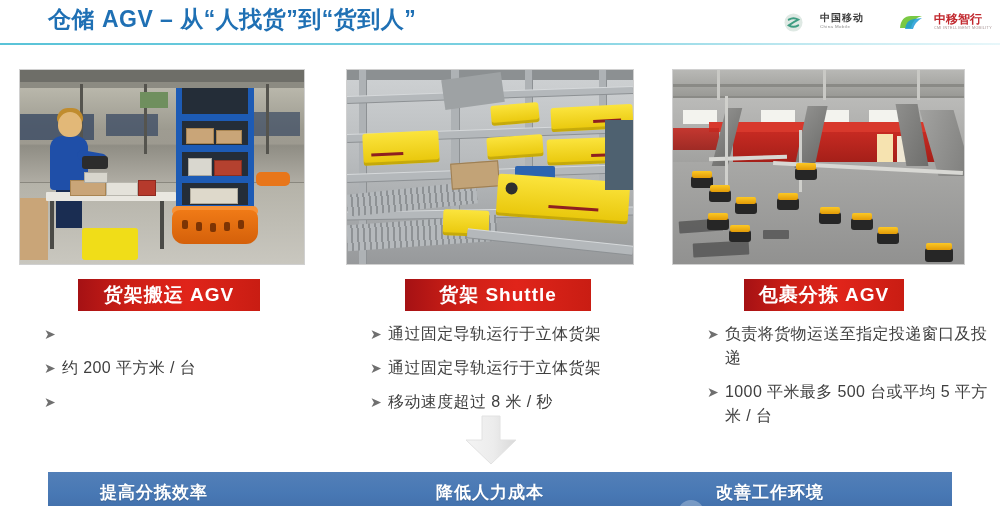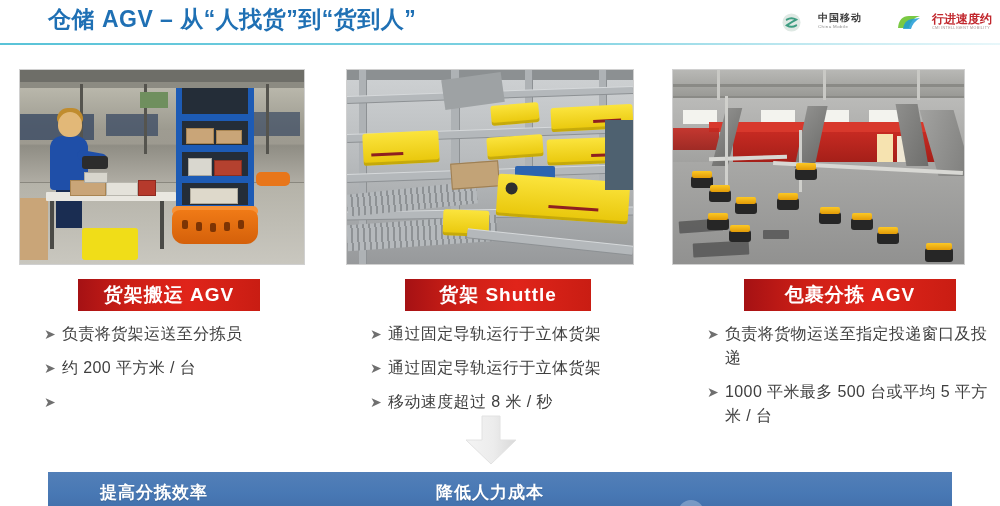--- a/index.html
+++ b/index.html
@@ -99,21 +99,21 @@
   
   .banner{
     position:absolute;height:32px;
     background:linear-gradient(90deg,#a51114 0%,#cc1f16 28%,#e0241a 60%,#c91d13 100%);
     color:#fff;font-weight:bold;font-size:19px;
     display:flex;align-items:center;justify-content:center;
     letter-spacing:1px;
   }
   .bn1{left:78px;top:279px;width:182px;}
   .bn2{left:405px;top:279px;width:186px;}
-  .bn3{left:744px;top:279px;width:212px;}
+  .bn3{left:744px;top:279px;width:160px;}
 
   
   .bullets{position:absolute;}
   .bl1{left:44px;top:322px;width:290px;}
   .bl2{left:370px;top:322px;width:300px;}
   .bl3{left:707px;top:322px;width:290px;}
   .bullet{display:flex;align-items:flex-start;margin-bottom:10px;}
   .bl-arrow{
     flex:0 0 auto;width:18px;font-size:14px;color:#6f6f6f;
     line-height:24px;font-family:"DejaVu Sans",sans-serif;
@@ -165,21 +165,21 @@
       </div>
 
       <div class="logo logo2">
         <span class="logo-mark">
           <svg width="26" height="19" viewBox="0 0 52 38">
             <path d="M4 30 Q6 6 26 6 L48 6 Q30 10 26 30 Z" fill="#7ac943"></path>
             <path d="M14 32 Q16 14 32 12 L48 10 Q34 18 30 32 Z" fill="#1d9bd7" opacity=".85"></path>
           </svg>
         </span>
         <span class="logo-text">
-          <span class="logo-cn">行进速度约</span>
+          <span class="logo-cn">中移智行</span>
           <span class="logo-en">CMI INTELLIGENT MOBILITY</span>
         </span>
       </div>
     </div>
 
     <div class="divider"></div>
   </div>
 
   <div class="photo ph1">
     <div class="p1-bg"></div>
@@ -337,21 +337,20 @@
       </div>
   </div>
 
   <div class="banner bn2">货架 Shuttle</div>
   <div class="banner bn1">货架搬运 AGV</div>
   <div class="banner bn3">包裹分拣 AGV</div>
 
   <div class="bullets bl1">
     <div class="bullet">
       <span class="bl-arrow">➤</span>
-      <span class="bl-text">负责将货架运送至分拣员</span>
     </div>
     <div class="bullet">
       <span class="bl-arrow">➤</span>
       <span class="bl-text">约 200 平方米 / 台</span>
     </div>
     <div class="bullet">
       <span class="bl-arrow">➤</span>
     </div>
   </div>
 
@@ -391,15 +390,16 @@
         </linearGradient>
       </defs>
       <path d="M19 2 H37 V26 H53 L28 50 L3 26 H19 Z" fill="url(#ag)" stroke="#e2e2e2" stroke-width="1"></path>
     </svg>
   </div>
 
   <div class="bluebar">
     <div class="bb-circle"></div>
     <span class="bb-item bb-1">提高分拣效率</span>
     <span class="bb-item bb-2">降低人力成本</span>
+    <span class="bb-item bb-3">改善工作环境</span>
   </div>
 
 </div>
 
 </body></html>

